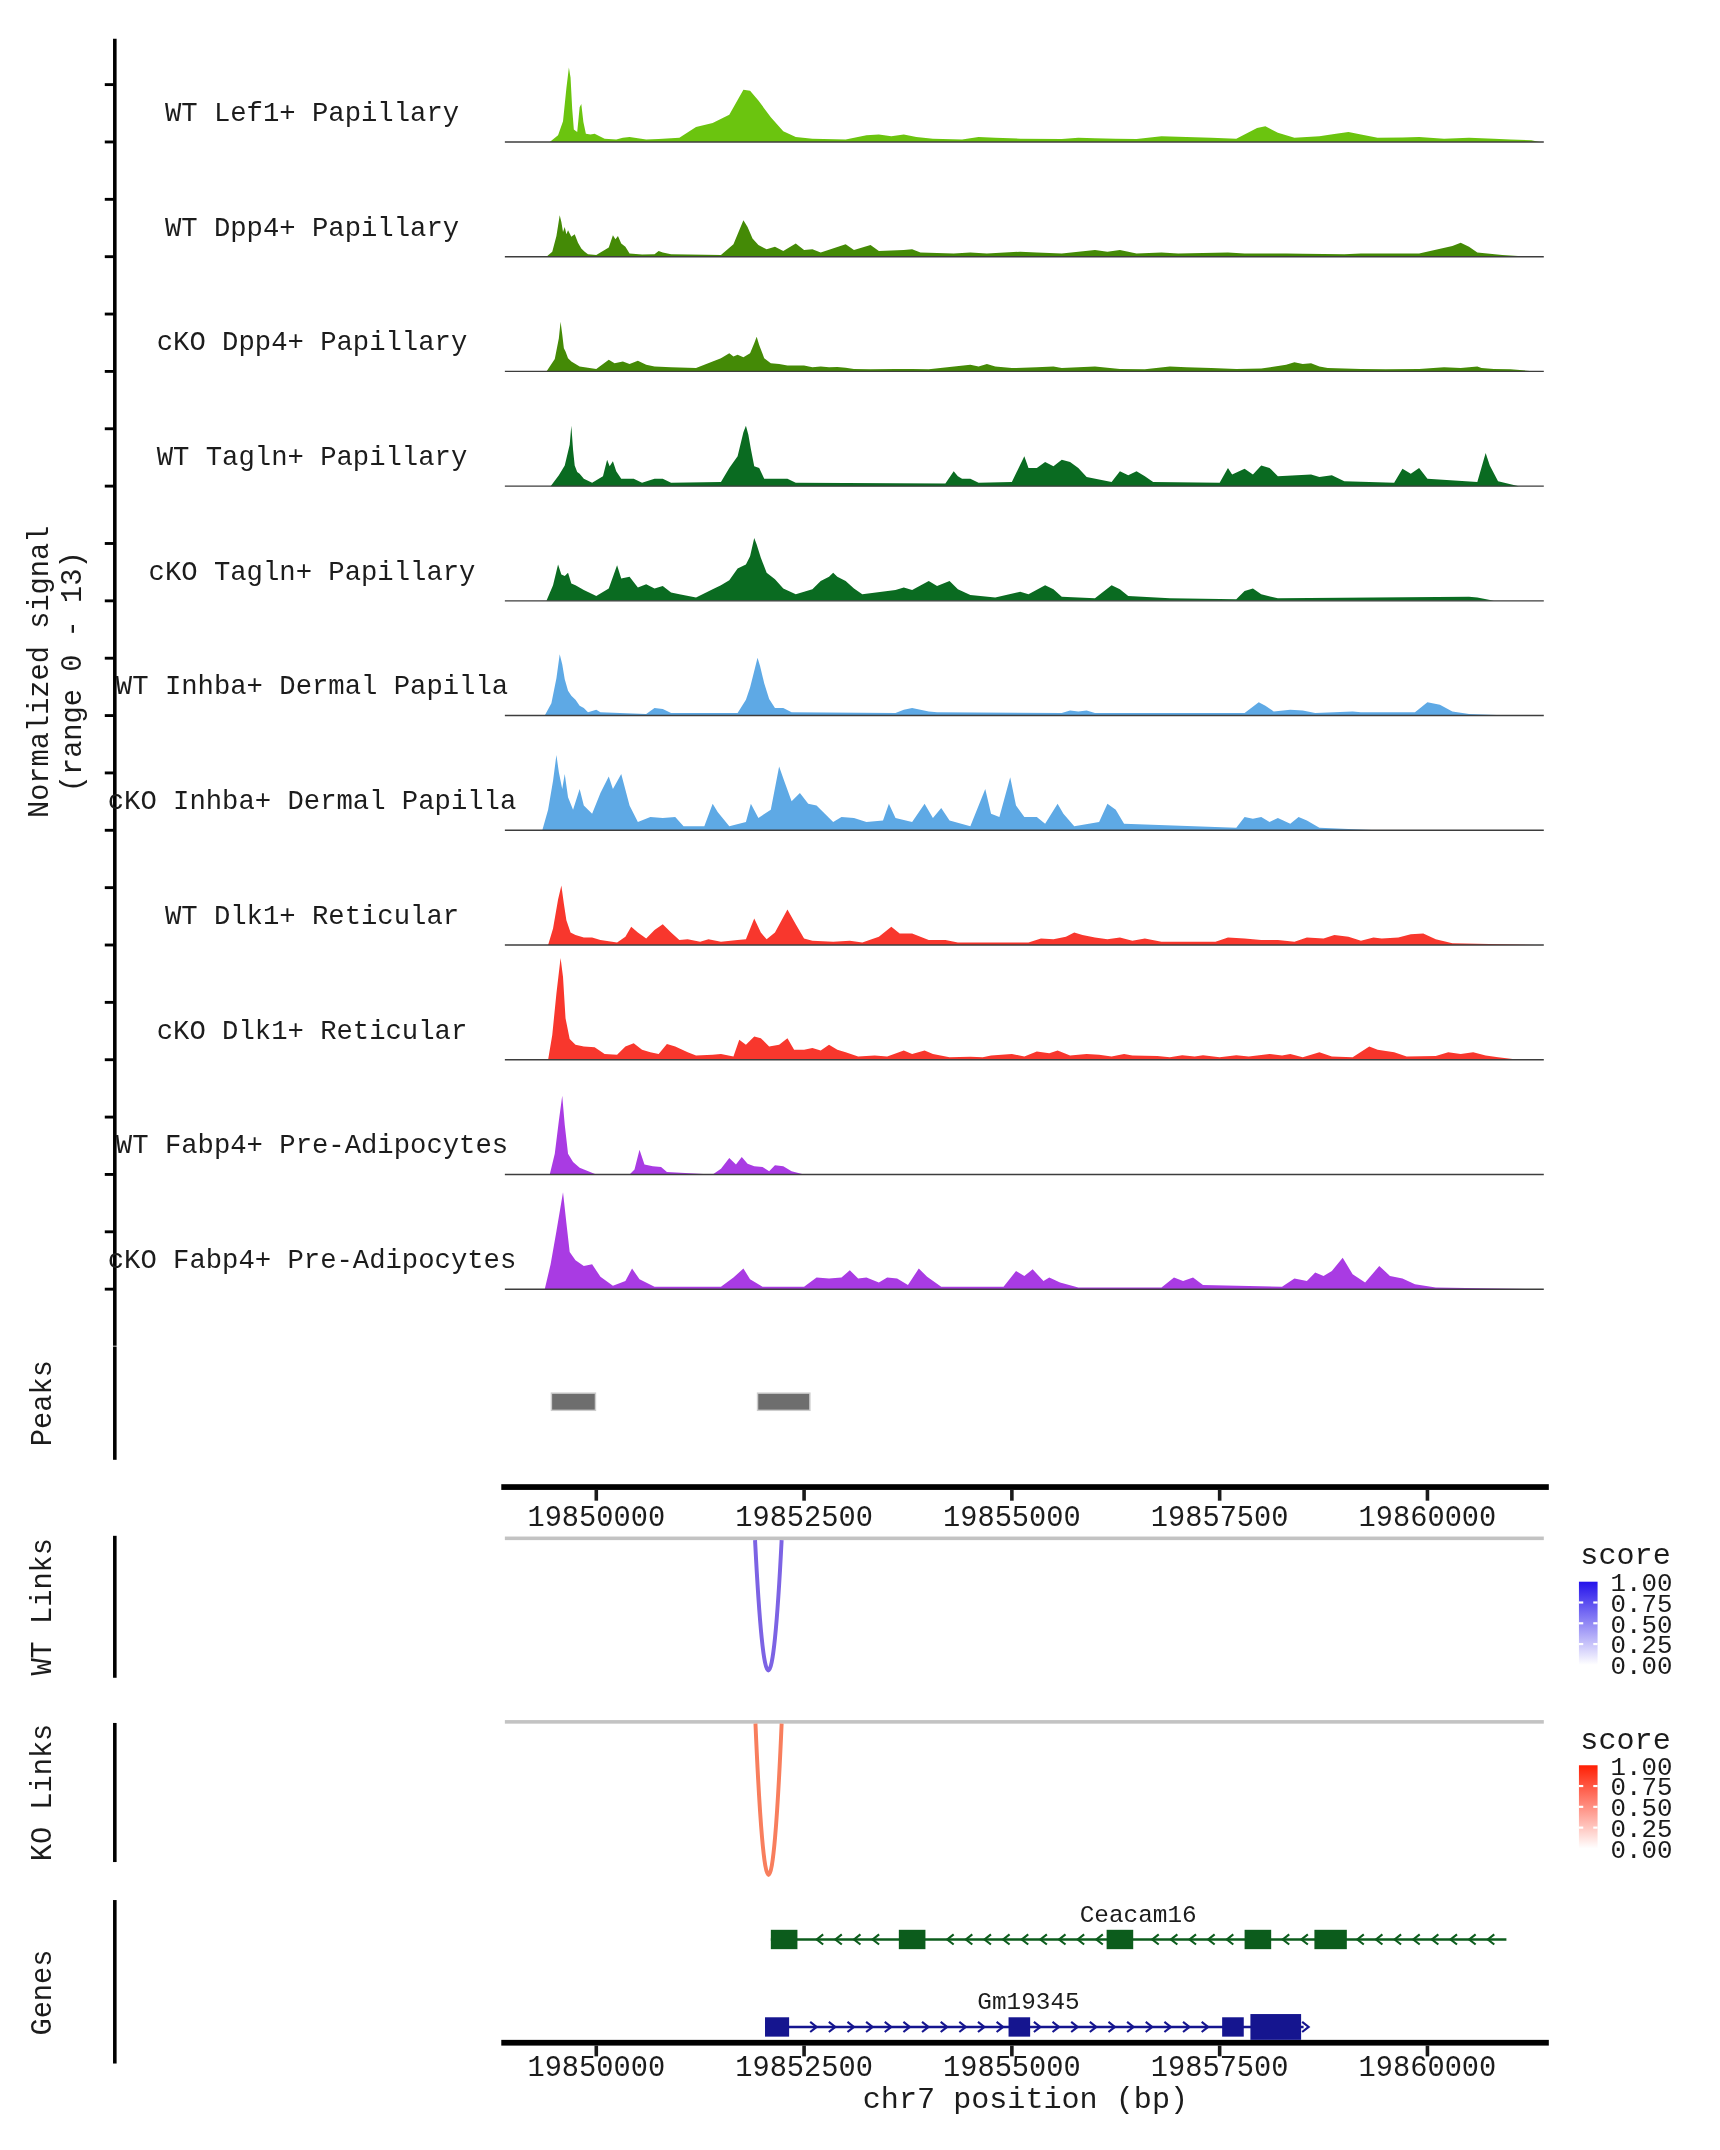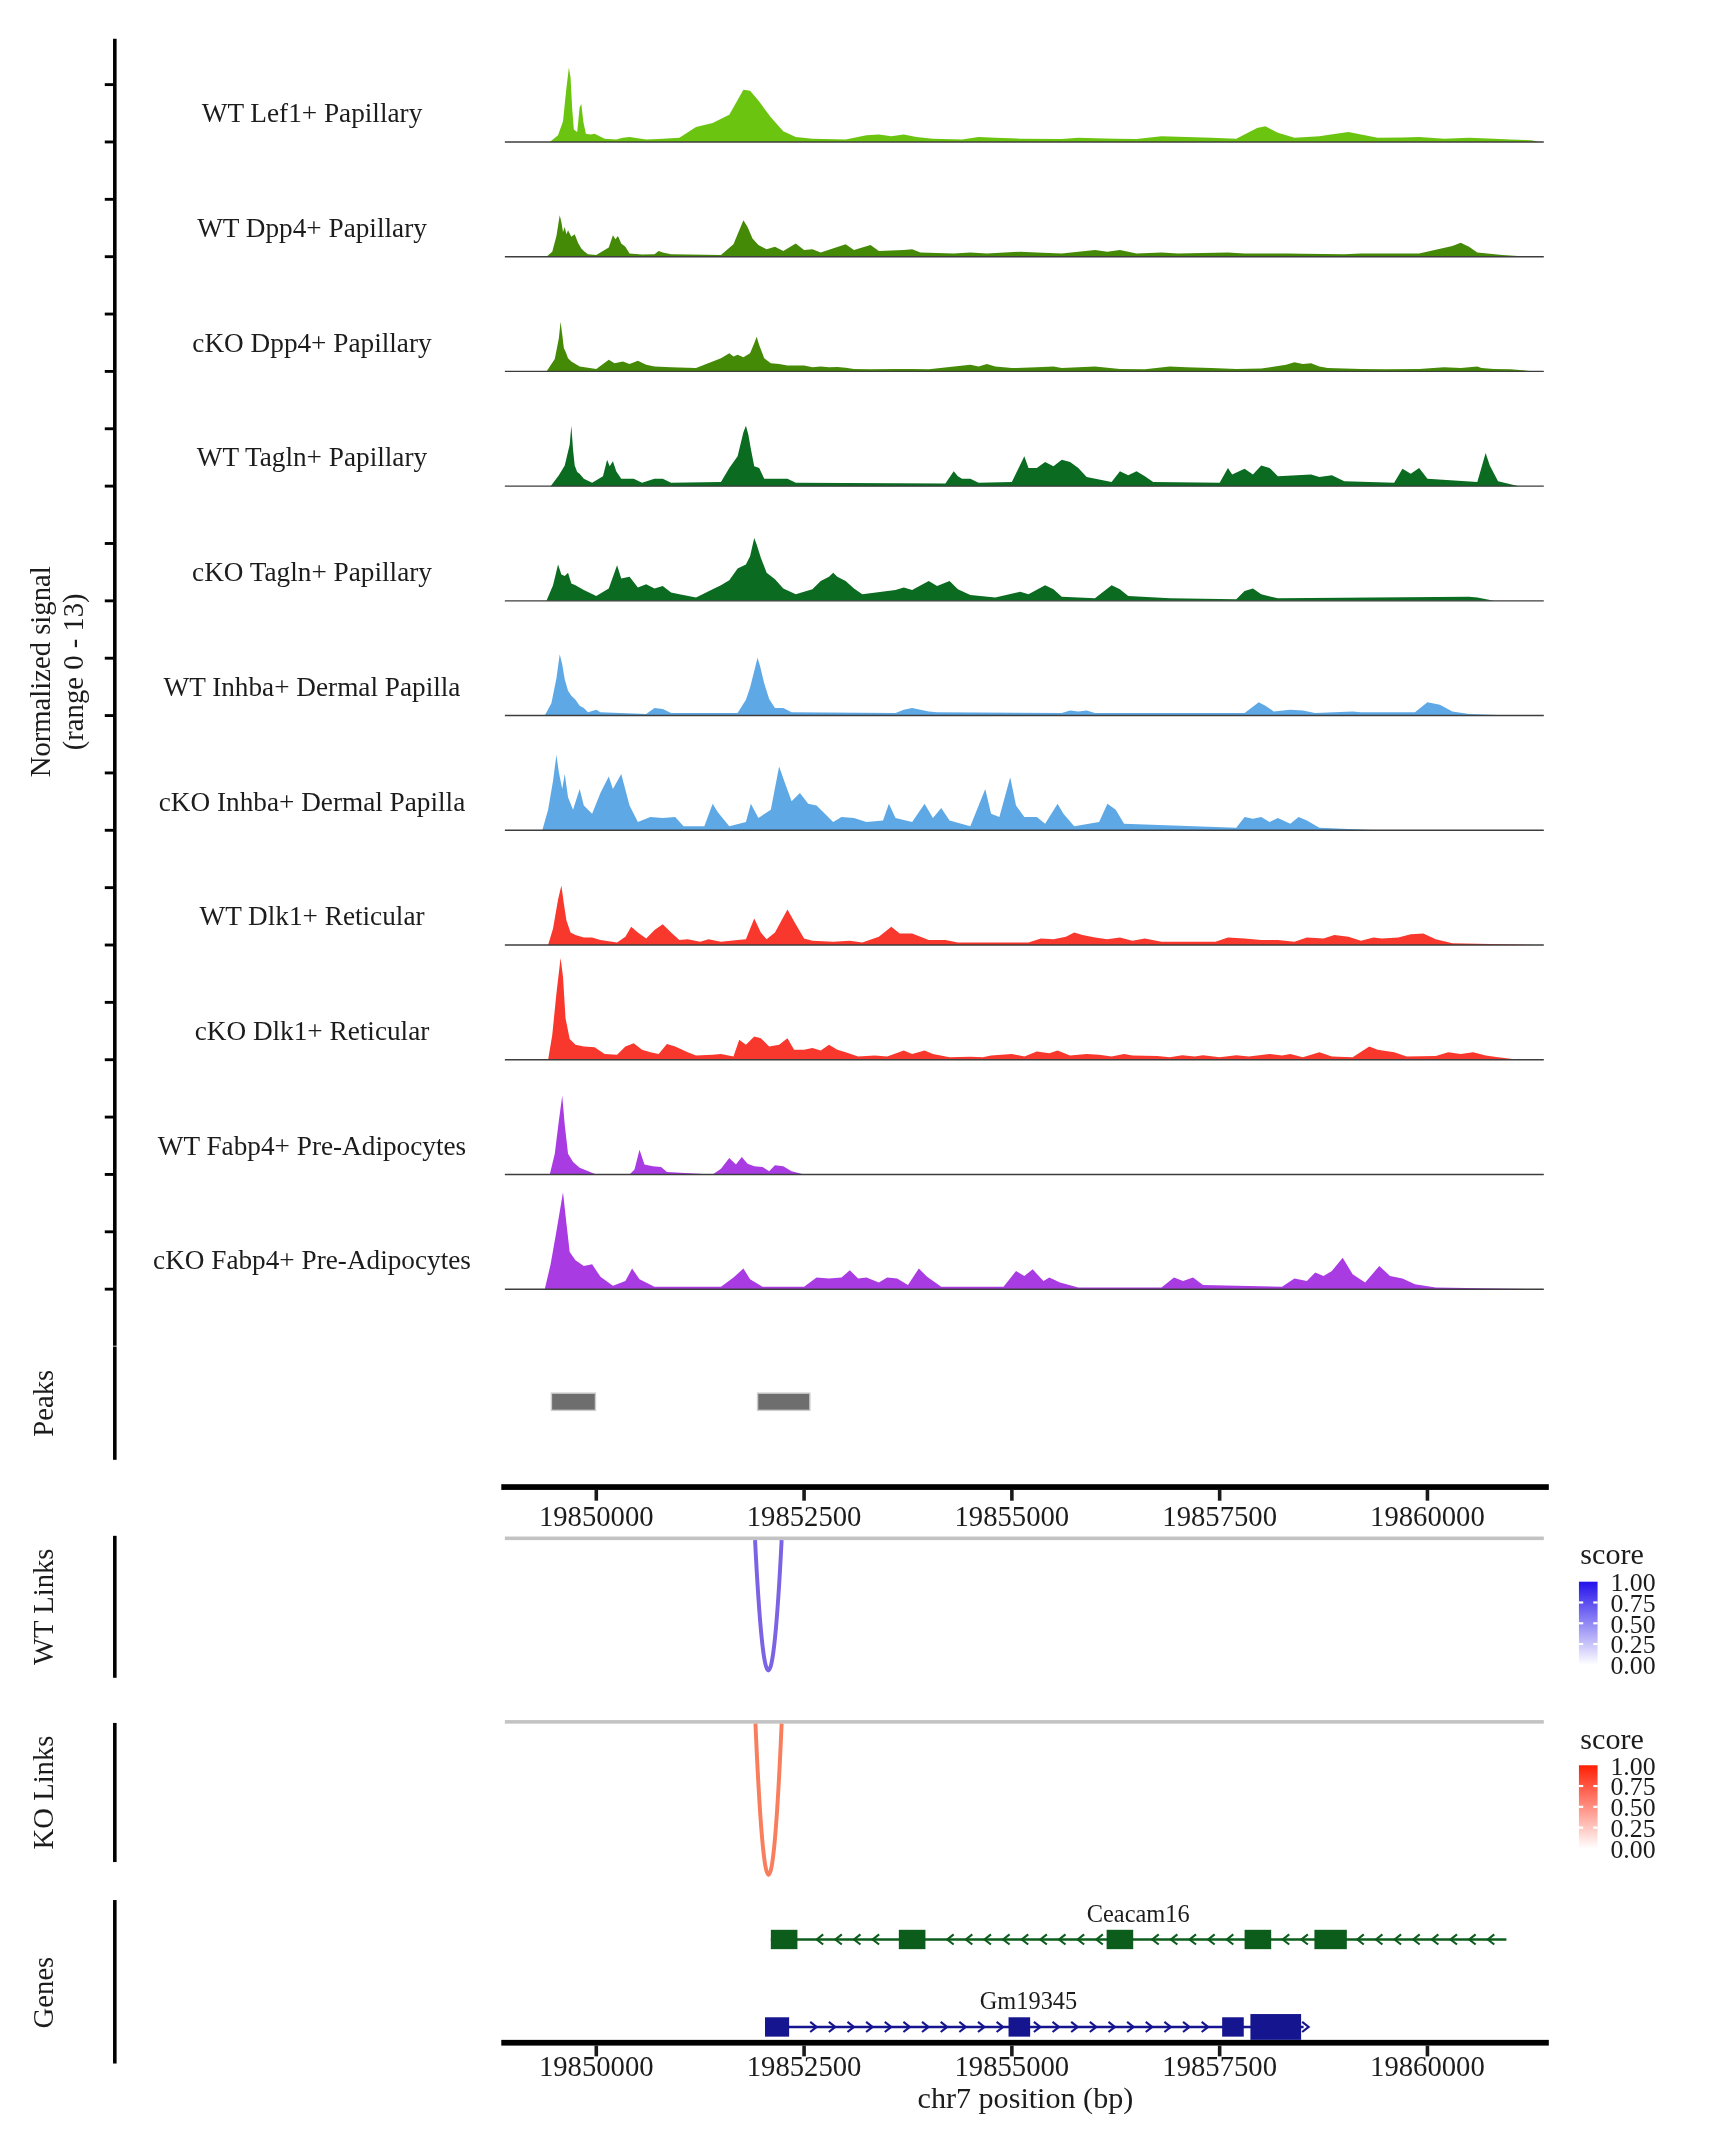--- a/index.html
+++ b/index.html
@@ -1,17 +1,17 @@
 <!DOCTYPE html>
 <html style="font-size:11.5px"><head>
 <meta charset="utf-8">
 <style>
   html,body{margin:0;padding:0;background:#ffffff;}
   #figure{position:relative;width:1721px;height:2151px;background:#ffffff;
-          font-family:Liberation Serif, serif;}
+          font-family:Liberation Mono, monospace;}
   svg{position:absolute;left:0;top:0;}
   text{fill:#1c1c1c;}
   .side{font-size:40px;}
   .scoreT{font-size:42px;}
   .xtitle{font-size:42px;}
 </style>
 </head>
 <body>
 
 <div id="figure">

